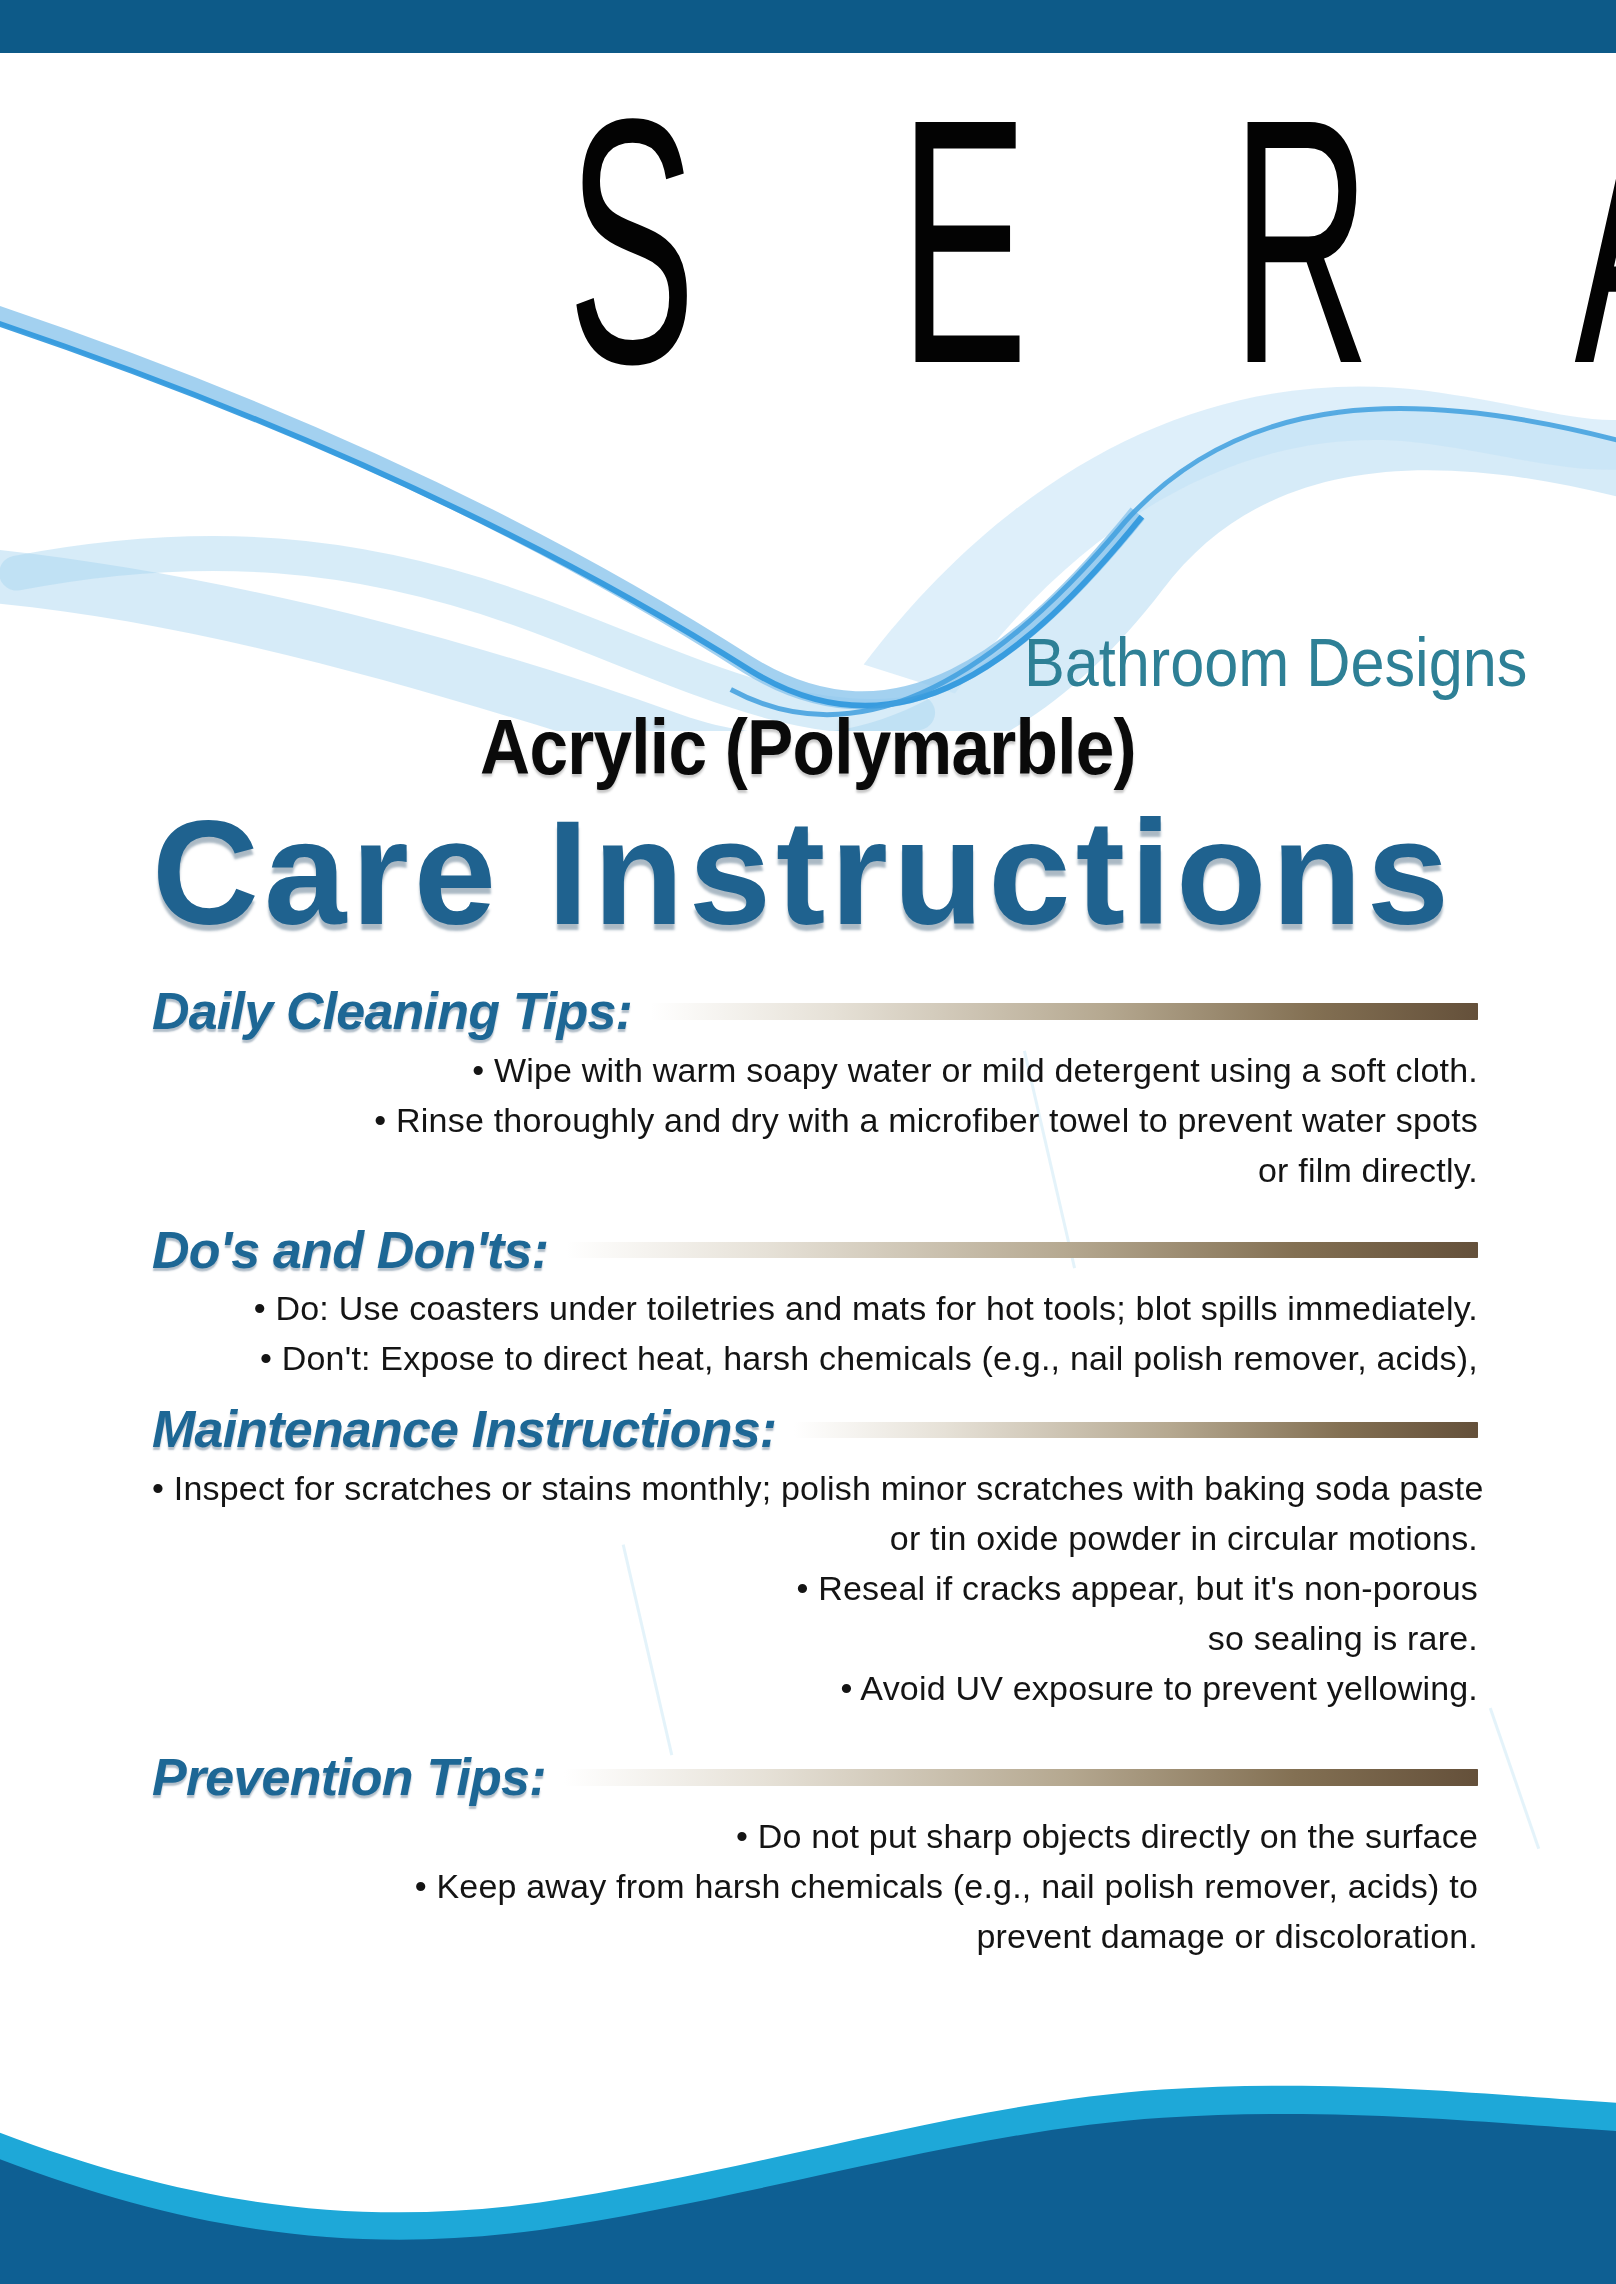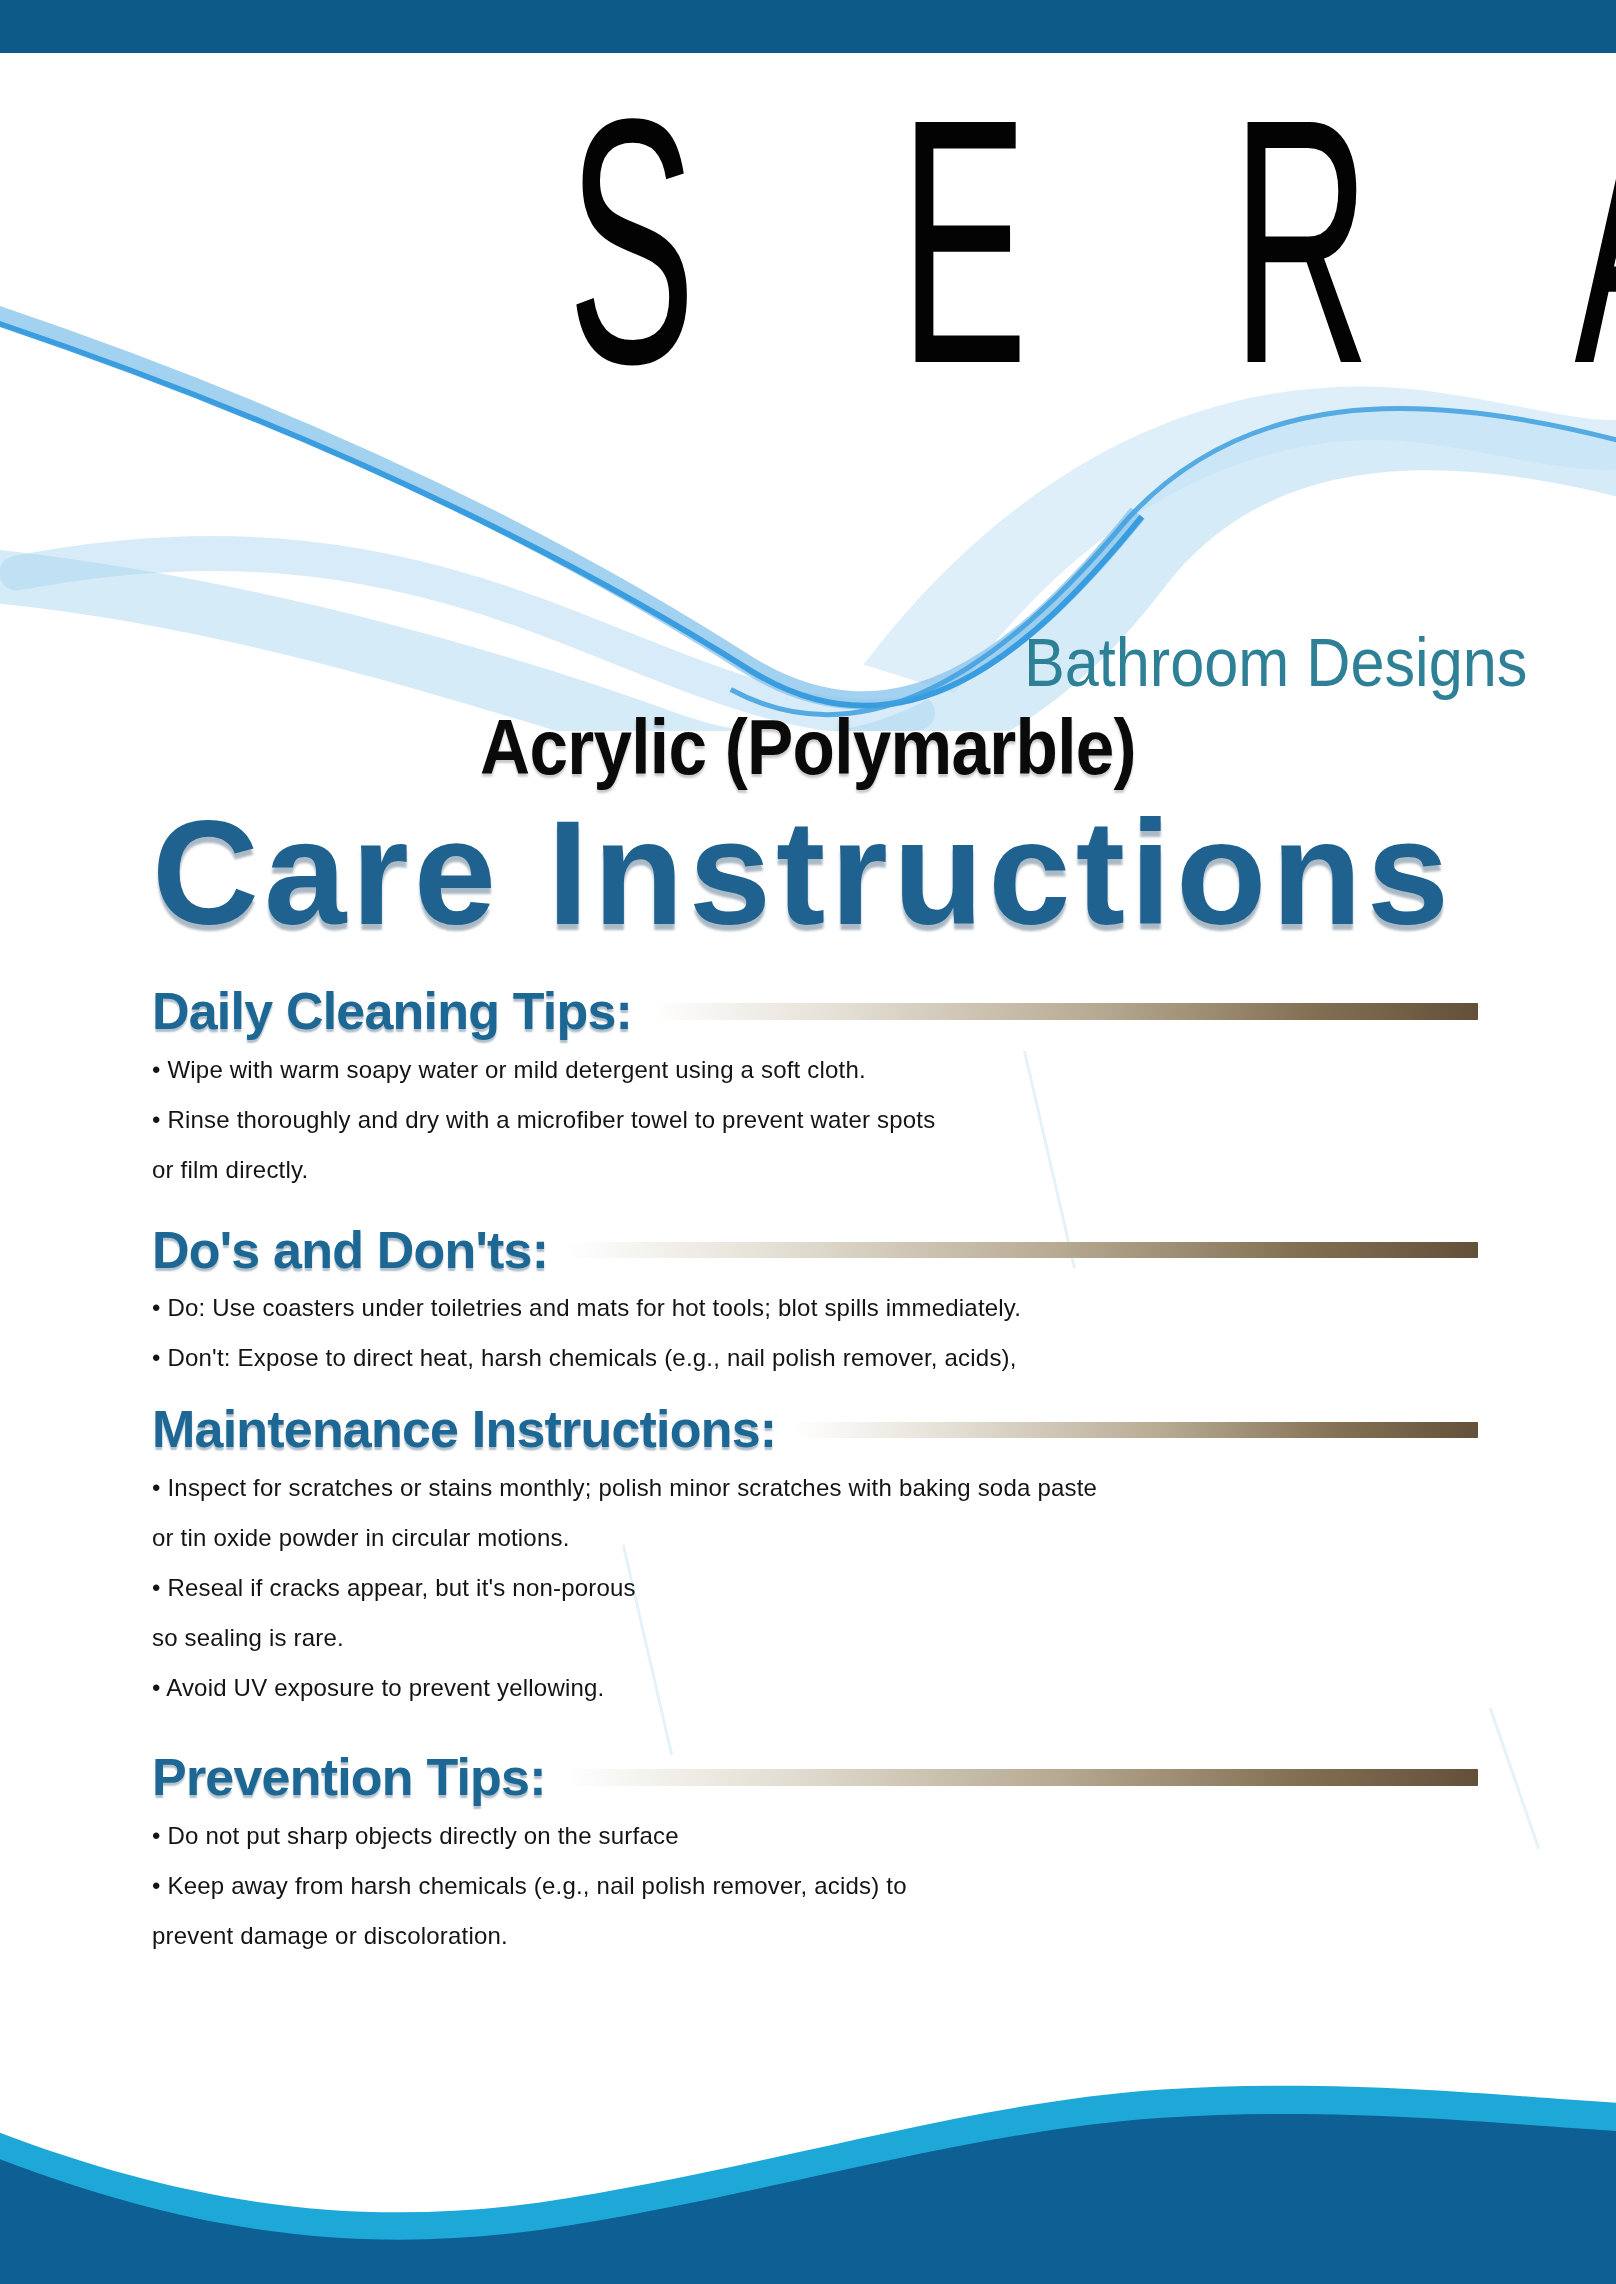--- a/index.html
+++ b/index.html
@@ -51,28 +51,29 @@
     z-index:4;
   }
   .sec-head {
     display:flex; align-items:center; gap:18px;
     height:63px; margin-bottom:1.7px;
   }
   .sec-head h2 {
     margin:0; font-size:52px; line-height:63px; font-weight:700;
     color:#1d6795; letter-spacing:-0.8px; white-space:nowrap;
     text-shadow:0 3.3px 1.7px rgba(14,54,86,0.32);
+    font-style:italic;
   }
   .bar {
     flex:1; height:16.6px; border-radius:0.8px;
     background:linear-gradient(90deg,#ffffff 0%,#e6e1d7 22%,#b5a890 55%,#837053 80%,#64503a 100%);
   }
   .sec .line {
-    font-size:24px; line-height:50px; color:#141414;
-    white-space:nowrap; letter-spacing:0.2px;
+    font-size:34px; line-height:50px; color:#141414;
+    white-space:nowrap; letter-spacing:0.2px;text-align:right;
   }
   .sec + .sec { margin-top:24px; }
   .sec.s2 { margin-top:15px; }
   .sec.s3 { margin-top:33px; }
   .bottom-wave {
     position:absolute; left:0; bottom:0; width:1616px; height:291px;
     z-index:2;
   }
   .wisp {
     position:absolute; width:2.5px; background:#cde9f6; opacity:0.55;

